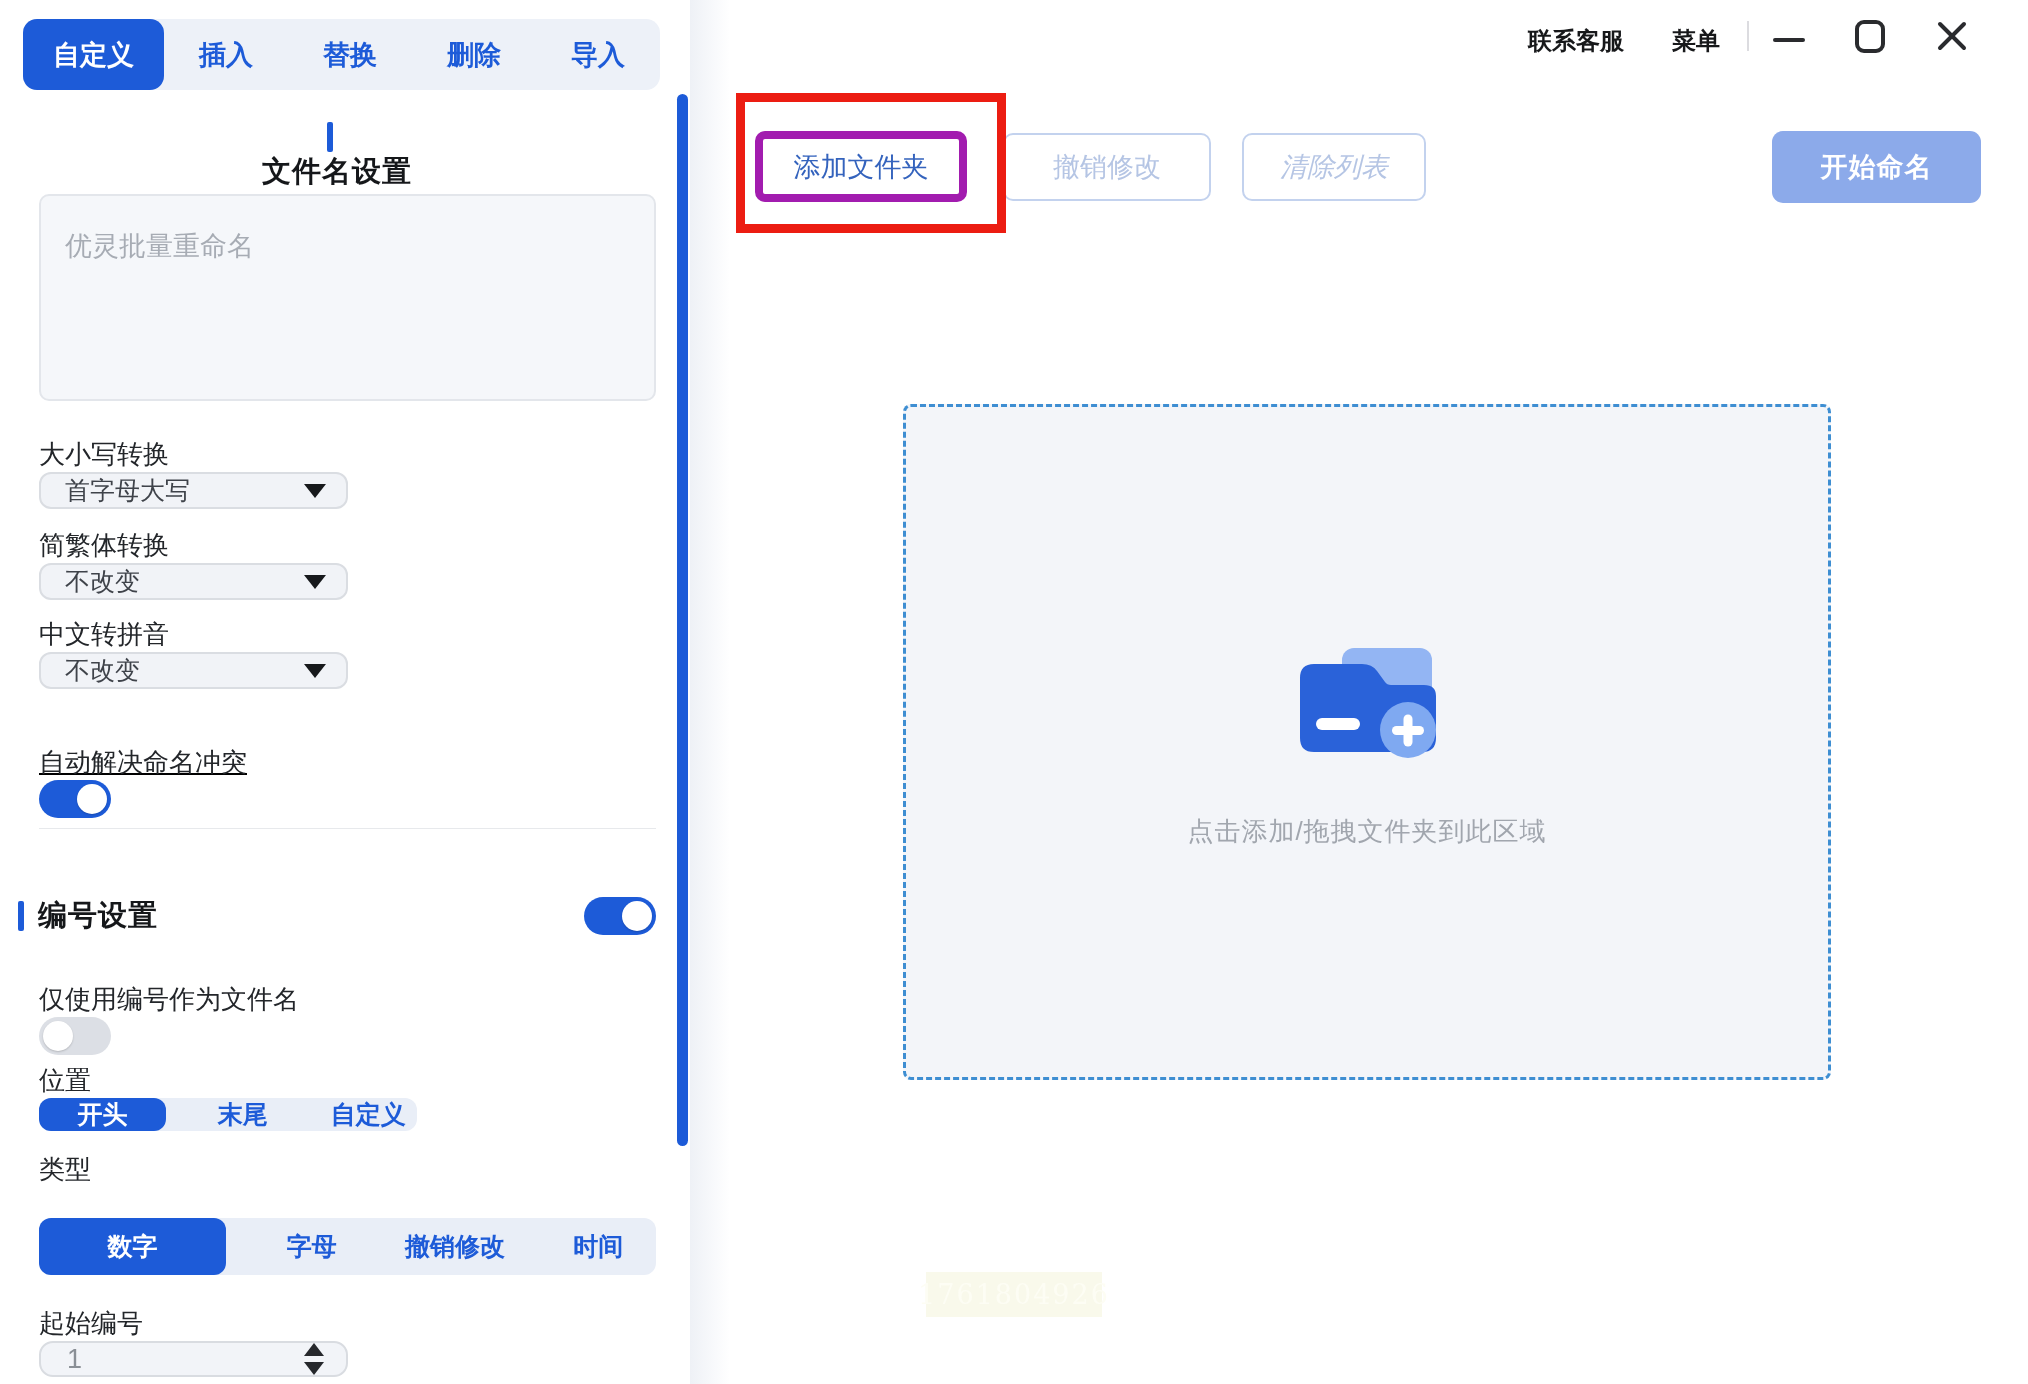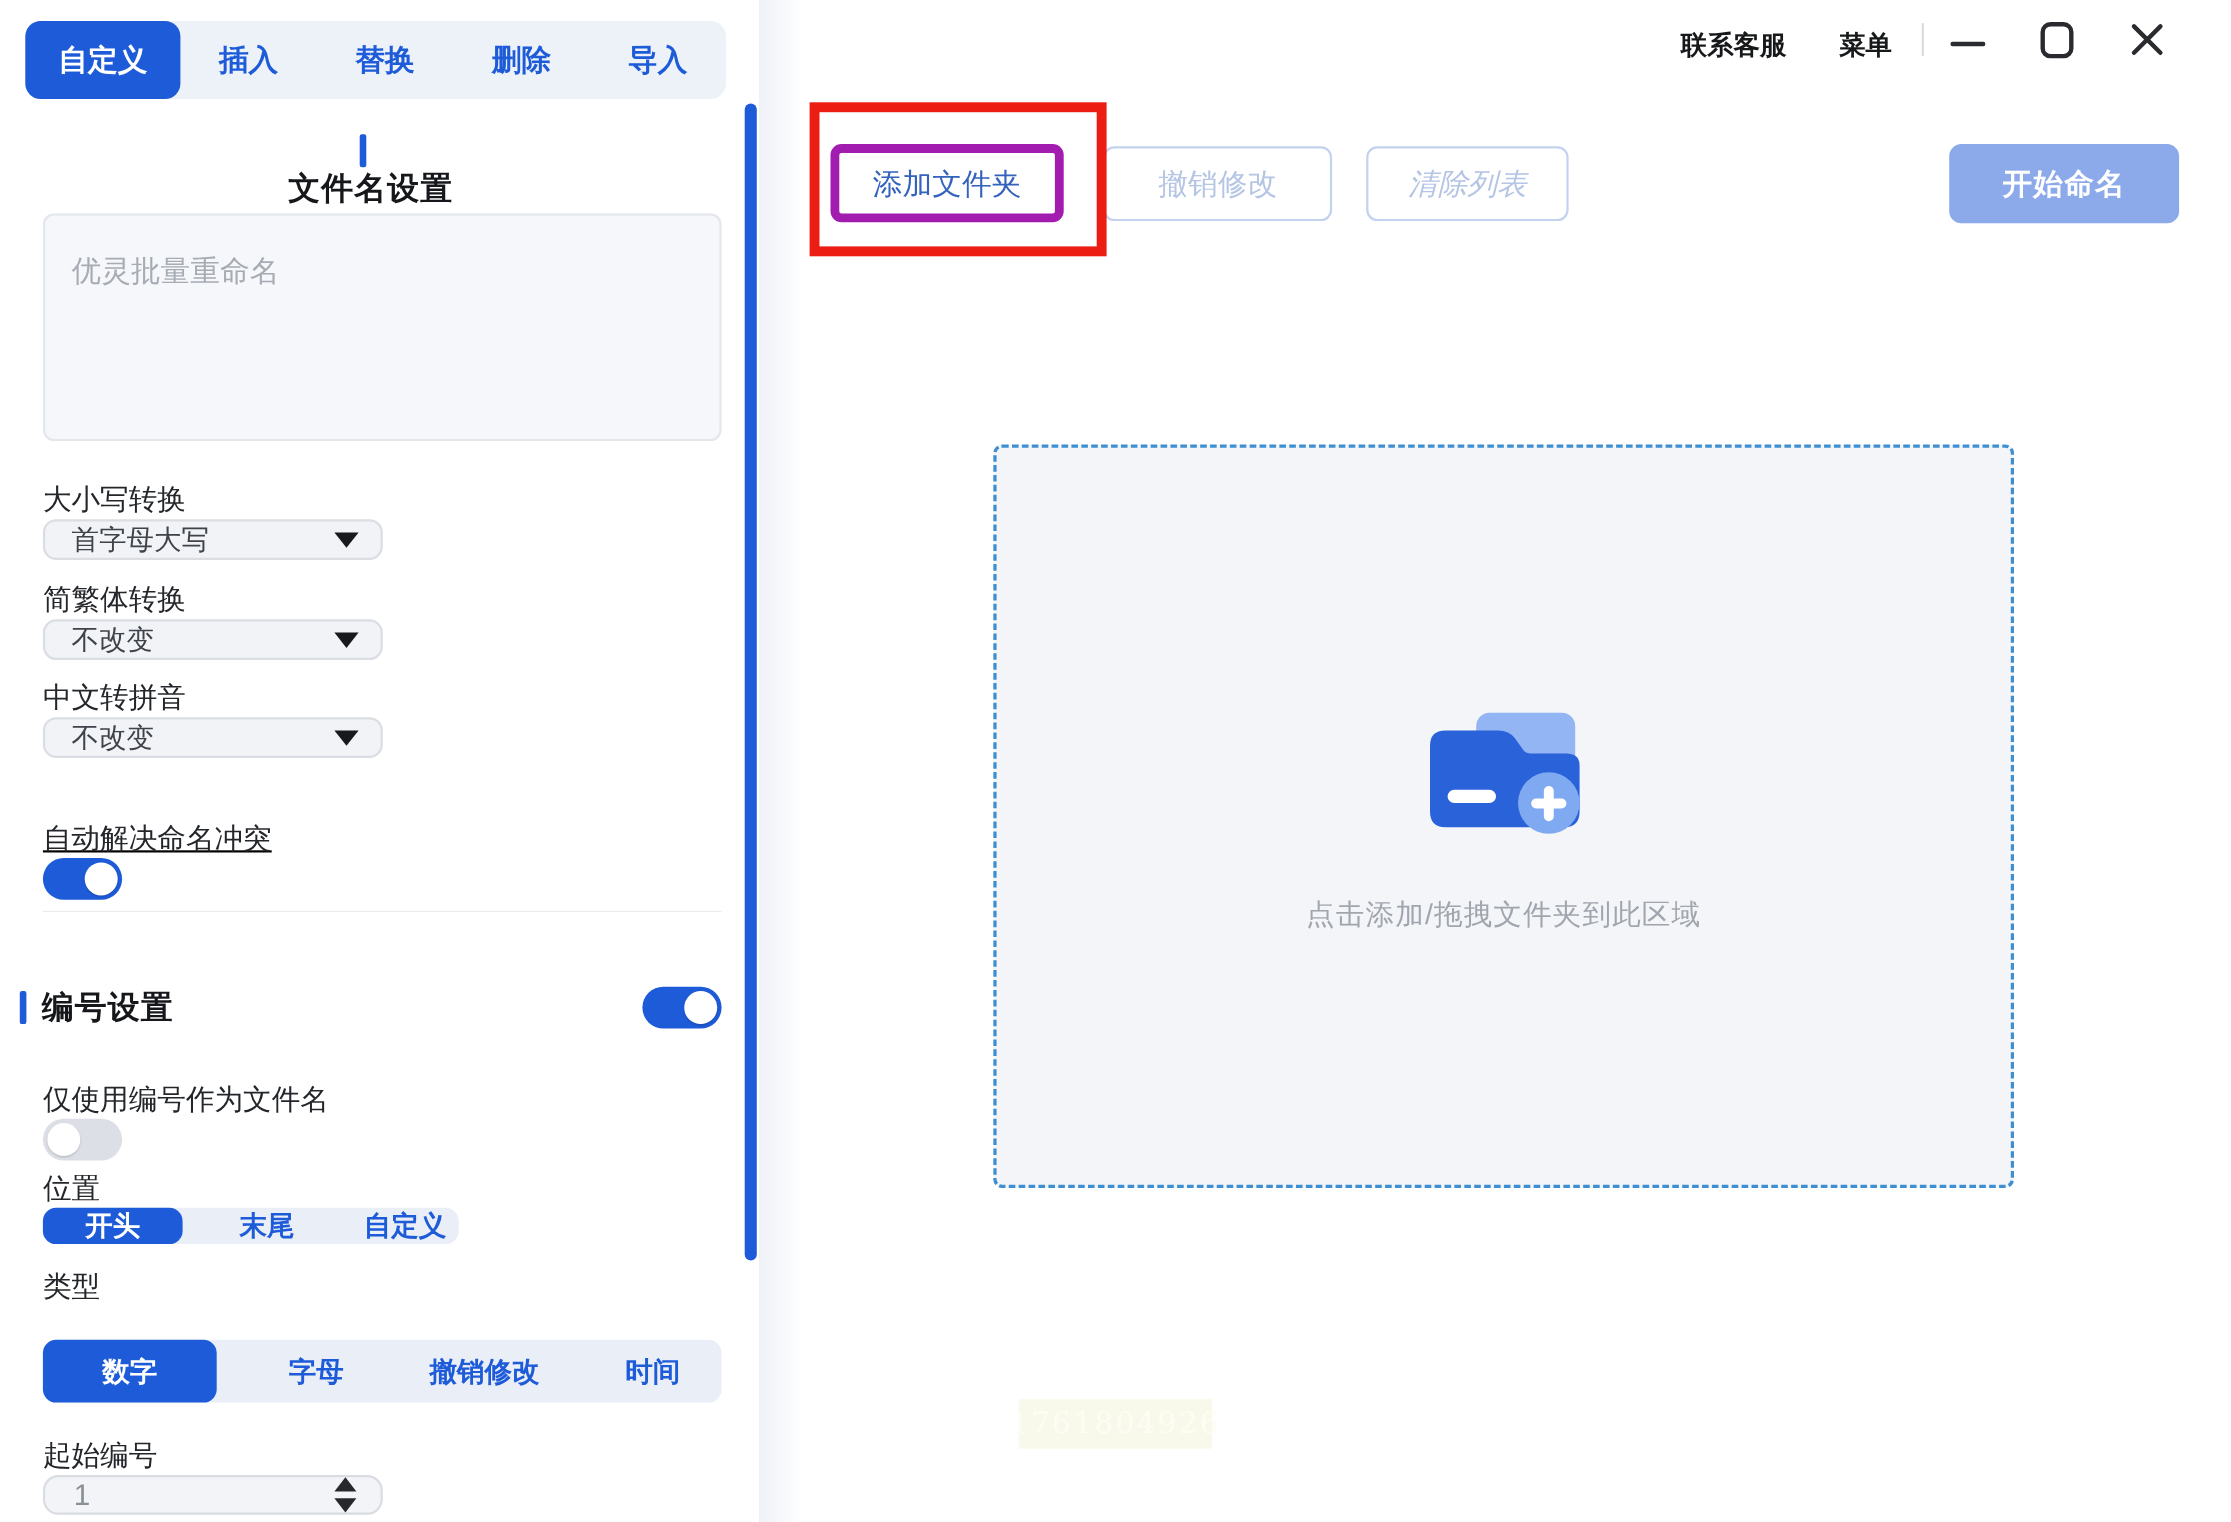--- a/index.html
+++ b/index.html
@@ -156,21 +156,21 @@
         <div class="segment">自定义</div>
       </div>
     </div>
 
     <div class="form-row" style="top:1152px;height:30px;">
       <span class="form-label">类型</span>
     </div>
 
     <div class="form-row" style="top:1218px;height:57px;">
       <div class="segmented" style="width:617px;">
-        <div class="segment active" style="flex:none;width:158px;">数字</div>
+        <div class="segment active" style="flex:none;width:187px;">数字</div>
         <div class="segment">字母</div>
         <div class="segment">撤销修改</div>
         <div class="segment">时间</div>
       </div>
     </div>
 
     <div class="form-row" style="top:1306px;height:60px;">
       <span class="form-label">起始编号</span>
       <div class="number-input">
         <span class="number-value">1</span>

